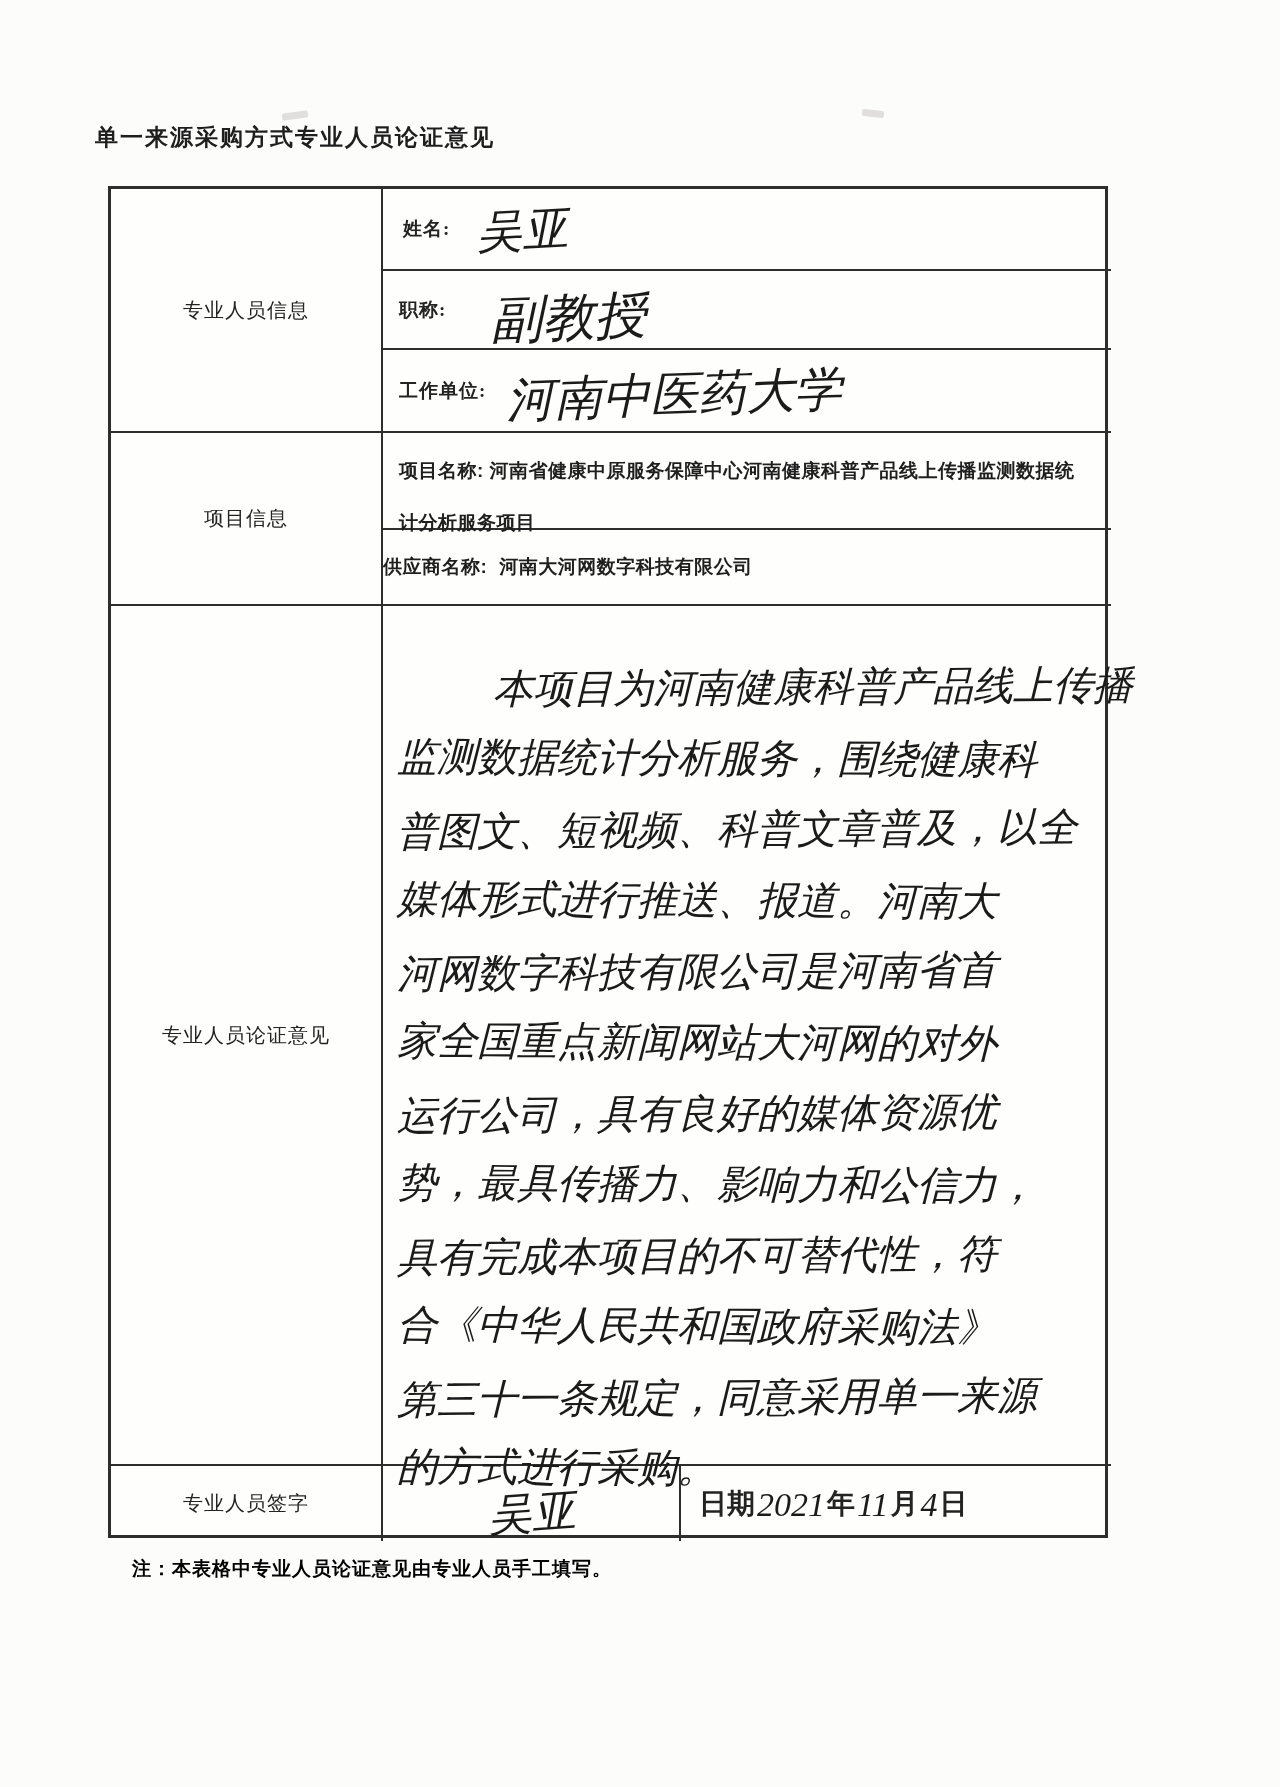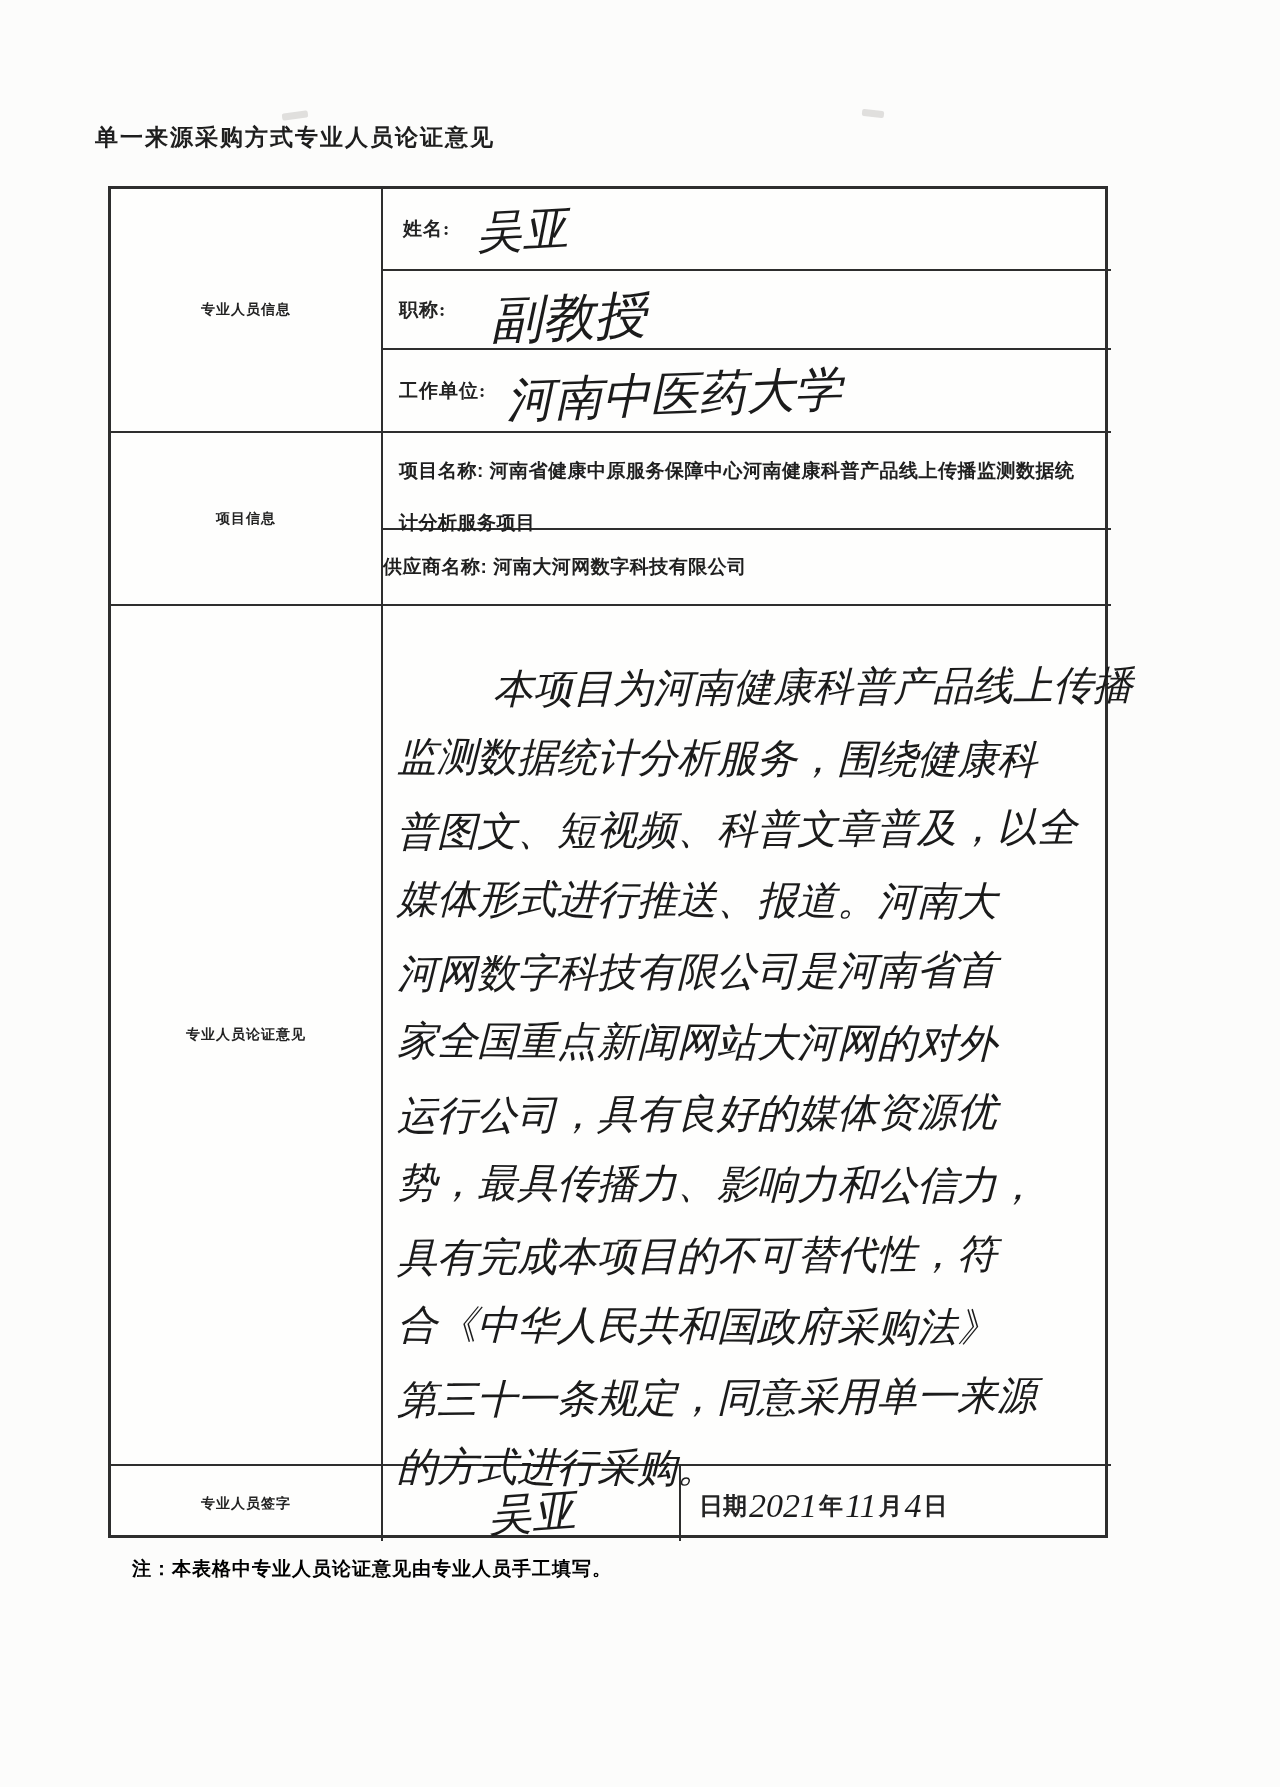--- a/index.html
+++ b/index.html
@@ -34,21 +34,21 @@
     grid-template-rows:82px 79px 83px 97px 76px 860px 75px;
     border:3px solid #2e2e2e;
     background:#fefefd;
   }
   .cell { position:relative; }
   .br { border-right:2px solid #2e2e2e; }
   .bb { border-bottom:2px solid #2e2e2e; }
 
   .section-label {
     display:flex; align-items:center; justify-content:center;
-    font-size:14px; font-weight:700; letter-spacing:1px; color:#232323;
+    font-size:20px; font-weight:400; letter-spacing:1px; color:#232323;
   }
   .field {
     display:flex; align-items:center;
     padding-left:16px; overflow:visible;
   }
   .label { font-size:19px; font-weight:600; letter-spacing:1px; white-space:nowrap; }
 
   
   .hand {
     font-family:cursive;
@@ -86,21 +86,21 @@
     height:71px; line-height:71px;
     font-size:40px;
     overflow:visible;
   }
   .opinion-line:first-child { text-indent:96px; }
   .opinion-line:nth-child(odd)  { transform:rotate(-0.4deg); }
   .opinion-line:nth-child(even) { transform:rotate(0.3deg); }
 
   .hand-sig { font-size:44px; transform:rotate(-4deg) translateY(10px); z-index:3; }
   .date-line { display:flex; align-items:baseline; }
-  .date-label { font-size:24px; font-weight:600; }
+  .date-label { font-size:28px; font-weight:600; }
   .hand-date { font-size:34px; transform:translateY(3px); margin:0 2px; }
 
   .footer-note {
     position:absolute; left:132px; top:1556px;
     font-family:"Liberation Sans", sans-serif;
     font-size:19px; font-weight:600; letter-spacing:1px; color:#000000;
   }
 </style>
 </head>
 <body>
@@ -133,21 +133,21 @@
 
     <div class="cell br bb section-label c-projinfo">项目信息</div>
 
     <div class="cell bb c-projname printed-bold">
       <span>项目名称:</span>
       <span>河南省健康中原服务保障中心河南健康科普产品线上传播监测数据统计分析服务项目</span>
     </div>
 
     <div class="cell bb c-supplier">
       <span class="printed-bold">供应商名称:</span>
-      <span class="printed-bold" style="margin-left:6px">河南大河网数字科技有限公司</span>
+      <span class="printed-bold" style="margin-left:12px">河南大河网数字科技有限公司</span>
     </div>
 
     <div class="cell br bb section-label c-oplabel">专业人员论证意见</div>
 
     <div class="cell bb c-opinion hand">
       <div class="opinion-line">本项目为河南健康科普产品线上传播</div>
       <div class="opinion-line">监测数据统计分析服务，围绕健康科</div>
       <div class="opinion-line">普图文、短视频、科普文章普及，以全</div>
       <div class="opinion-line">媒体形式进行推送、报道。河南大</div>
       <div class="opinion-line">河网数字科技有限公司是河南省首</div>

